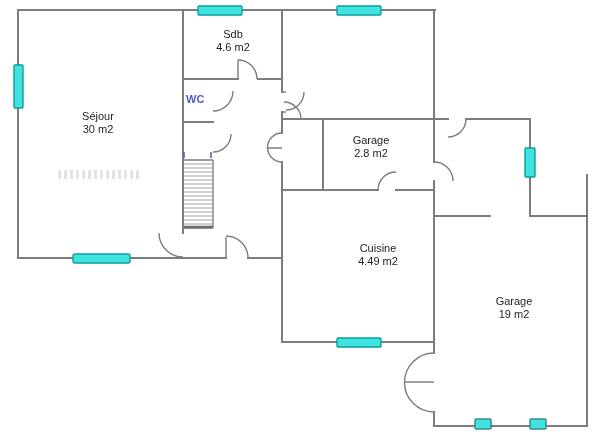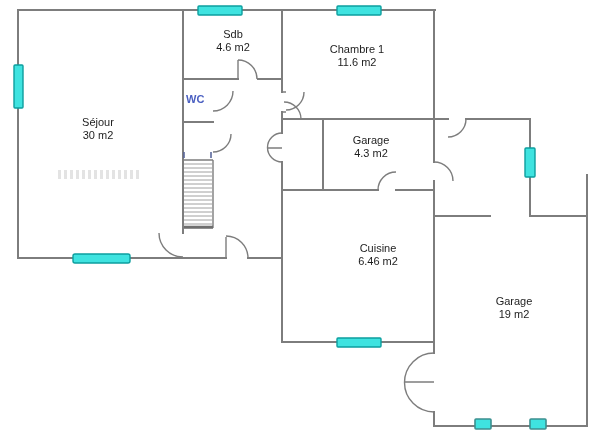--- a/index.html
+++ b/index.html
@@ -109,39 +109,35 @@
       <rect class="win" x="73" y="254" width="57" height="9" rx="2"></rect>
       <rect class="win" x="198" y="6" width="44" height="9" rx="1"></rect>
       <rect class="win" x="337" y="6" width="44" height="9" rx="1"></rect>
       <rect class="win" x="337" y="338" width="44" height="9" rx="1"></rect>
       <rect class="win" x="525" y="148" width="10" height="29" rx="1"></rect>
       <rect class="vent" x="475" y="419" width="16" height="10" rx="1"></rect>
       <rect class="vent" x="530" y="419" width="16" height="10" rx="1"></rect>
     </g>
   </svg>
 
-  <div class="room-label" style="left:98px;top:116px">
+  <div class="room-label" style="left:98px;top:110px">
     <span>Séjour</span>
     <span>30 m2</span>
   </div>
   <div class="room-label" style="left:233px;top:28px">
     <span>Sdb</span>
     <span>4.6 m2</span>
   </div>
-  <div class="room-label" style="left:357px;top:43px">
-    <span>Chambre 1</span>
-    <span>11.6 m2</span>
-  </div>
   <div class="room-label" style="left:371px;top:134px">
     <span>Garage</span>
-    <span>4.3 m2</span>
+    <span>2.8 m2</span>
   </div>
   <div class="room-label" style="left:378px;top:242px">
     <span>Cuisine</span>
-    <span>6.46 m2</span>
+    <span>4.49 m2</span>
   </div>
   <div class="room-label" style="left:514px;top:295px">
     <span>Garage</span>
     <span>19 m2</span>
   </div>
 
   <div class="wc-label" style="left:186px;top:93px">WC</div>
 
   <div class="watermark"></div>
 </div>

